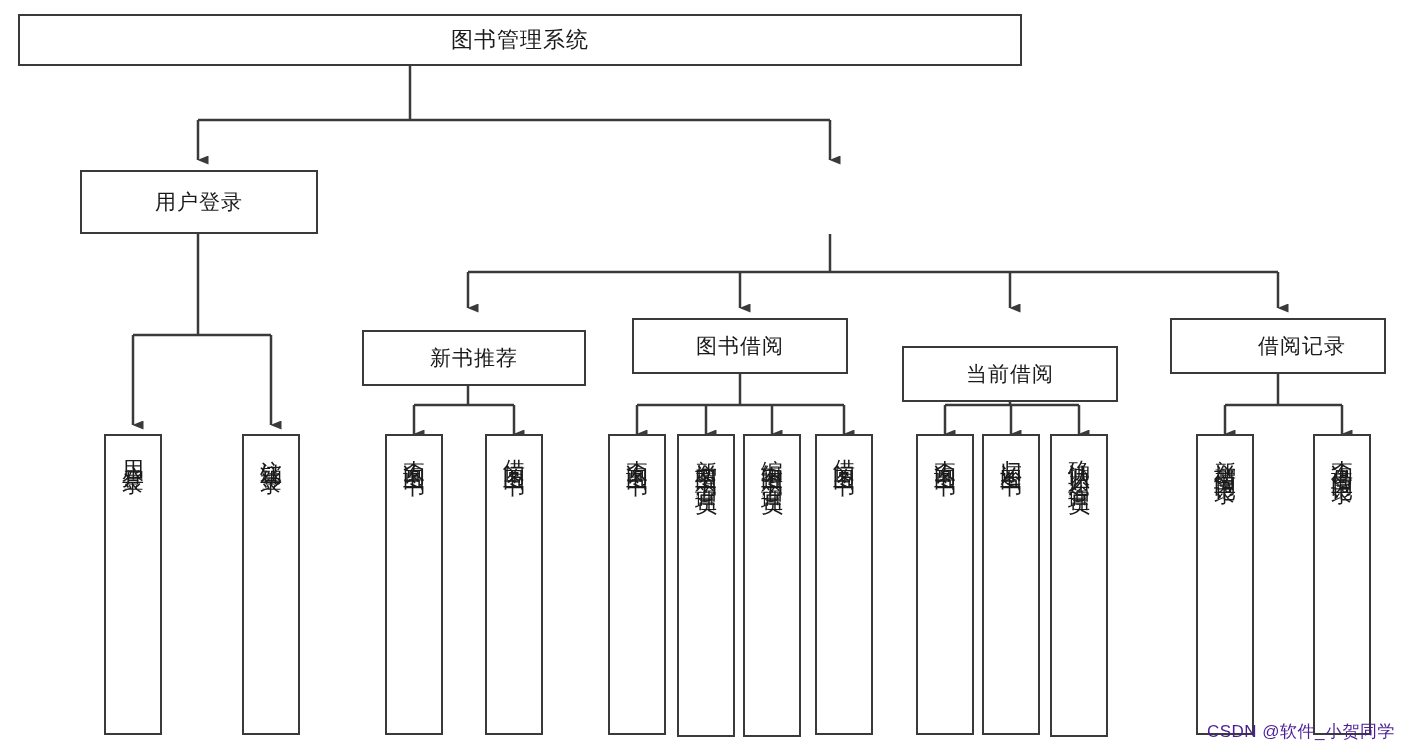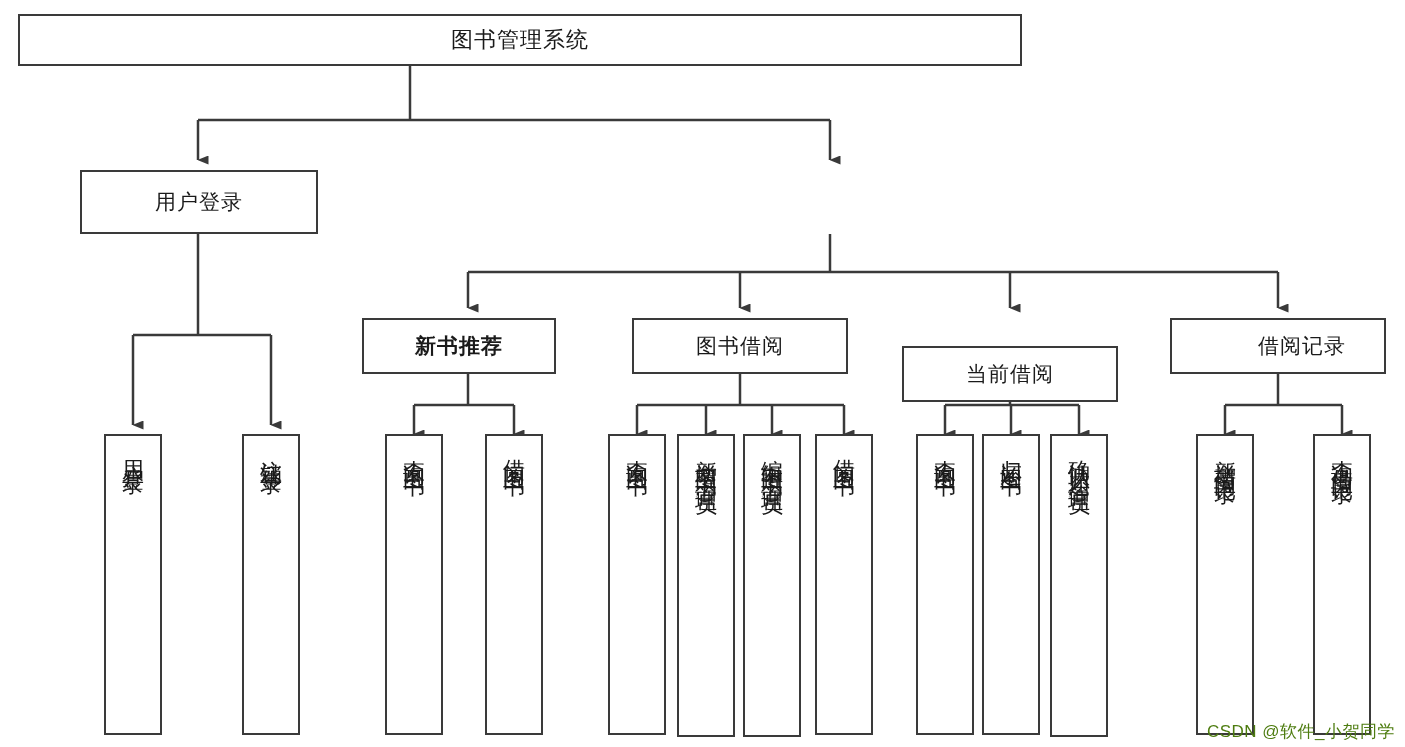--- a/index.html
+++ b/index.html
@@ -41,21 +41,21 @@
     font-size:22px;
     letter-spacing:5px;
     line-height:1;
     white-space:nowrap;
   }
 
   .watermark{
     position:absolute;
     right:10px;bottom:4px;
     font-size:17px;
-    color:#4d7c0f;
+    color:#4c1d95;
     letter-spacing:0.5px;
     white-space:nowrap;
   }
 </style>
 </head>
 <body>
 
 <div id="canvas">
 
   <svg class="wires" viewBox="0 0 1405 747">
@@ -109,21 +109,21 @@
   </svg>
 
   <div class="node h root" style="left:18px;top:14px;width:1004px;height:52px;">
     <span class="lbl">图书管理系统</span>
   </div>
 
   <div class="node h" style="left:80px;top:170px;width:238px;height:64px;">
     <span class="lbl">用户登录</span>
   </div>
 
-  <div class="node h" style="left:362px;top:318px;width:194px;height:56px;font-weight:bold;">
+  <div class="node h" style="left:362px;top:330px;width:224px;height:56px;">
     <span class="lbl">新书推荐</span>
   </div>
   <div class="node h" style="left:632px;top:318px;width:216px;height:56px;">
     <span class="lbl">图书借阅</span>
   </div>
   <div class="node h" style="left:902px;top:318px;width:216px;height:56px;margin-top:28px;">
     <span class="lbl">当前借阅</span>
   </div>
   <div class="node h" style="left:1170px;top:318px;width:216px;height:56px;padding-left:48px;">
     <span class="lbl">借阅记录</span>

